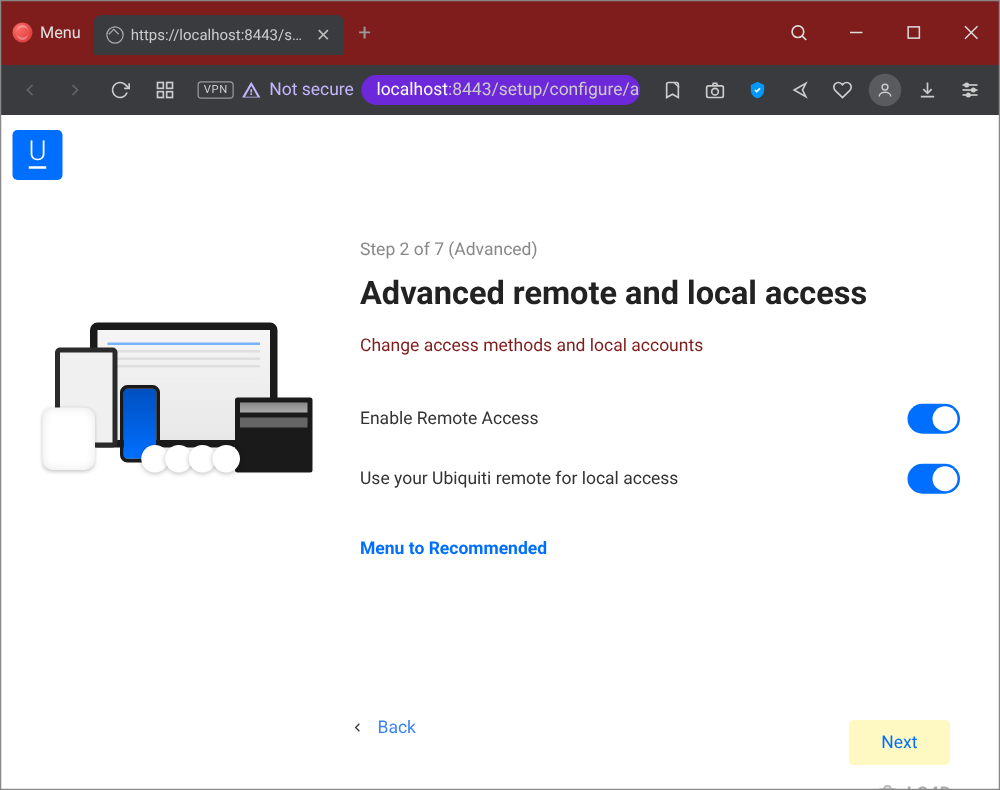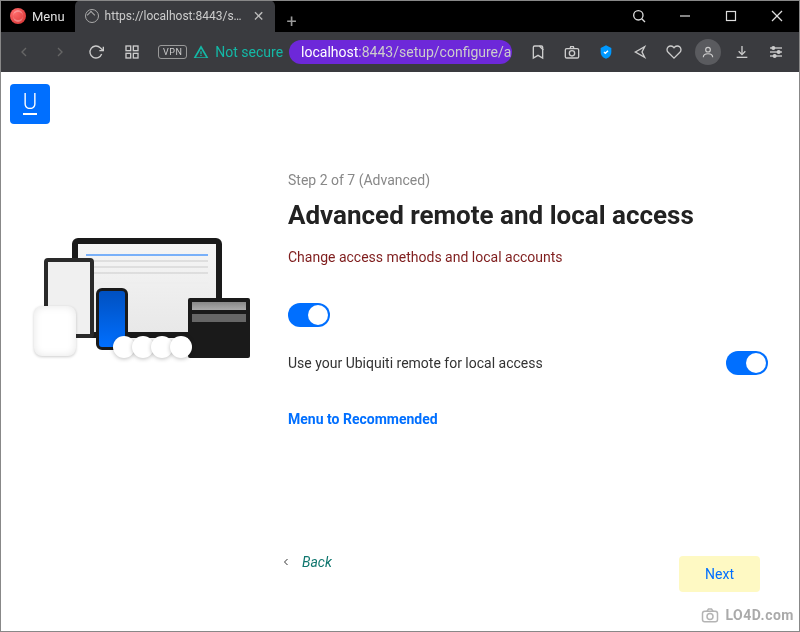--- a/index.html
+++ b/index.html
@@ -14,23 +14,23 @@
       height: 632px;
       overflow: hidden;
       position: relative;
     }
     .browser-chrome {
       background: #1a1b1f;
       color: #e0e0e0;
     }
     .titlebar {
       display: flex;
-      align-items: flex-end;
-      height: 32px;
-      background: #000000;
+      align-items: center;
+      height: 52px;
+      background: #7f1d1d;
     }
     .opera-menu {
       display: flex;
       align-items: center;
       padding: 0 10px;
       height: 100%;
       gap: 6px;
     }
     .opera-logo {
       width: 16px;
@@ -154,21 +154,21 @@
       display: flex;
       align-items: center;
       flex: 1;
       gap: 6px;
       padding: 0 6px;
     }
     .not-secure {
       display: flex;
       align-items: center;
       gap: 6px;
-      color: #14b8a6;
+      color: #c4b5fd;
       font-size: 14px;
     }
     .url-box {
       background: #6d28d9;
       border-radius: 14px;
       padding: 4px 12px;
       flex: 1;
       font-size: 14px;
       color: #ccc;
       white-space: nowrap;
@@ -375,23 +375,22 @@
       right: 40px;
       display: flex;
       justify-content: space-between;
       align-items: center;
     }
     .back-btn {
       display: flex;
       align-items: center;
       gap: 10px;
       font-size: 14px;
-      color: #0f766e;
-      cursor: pointer;
-      font-style: italic;
+      color: #3b82f6;
+      cursor: pointer;
     }
     .next-btn {
       background: #fef9c3;
       color: #006fff;
       font-weight: 400;
       font-size: 14px;
       padding: 10px 26px;
       border-radius: 4px;
       cursor: pointer;
       margin-top: 24px;
@@ -576,20 +575,21 @@
           <div></div>
         </div>
     </div>
 
     <div class="main-col">
       <div class="step-label">Step 2 of 7 (Advanced)</div>
       <h1 class="page-title">Advanced remote and local access</h1>
       <div class="page-desc">Change access methods and local accounts</div>
 
       <div class="toggle-row">
+        <span>Enable Remote Access</span>
         <div class="toggle"></div>
       </div>
       <div class="toggle-row">
         <span>Use your Ubiquiti remote for local access</span>
         <div class="toggle"></div>
       </div>
 
       <div class="back-link">Menu to Recommended</div>
     </div>
   </div>

